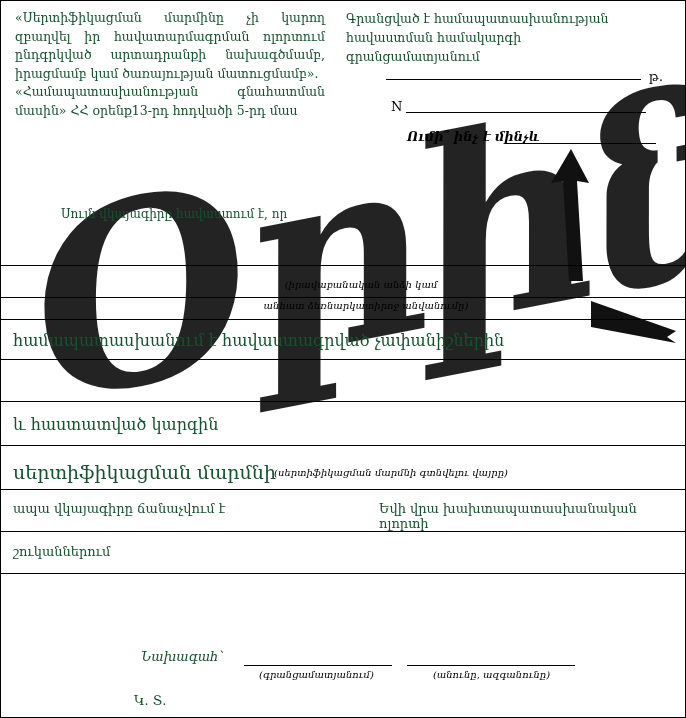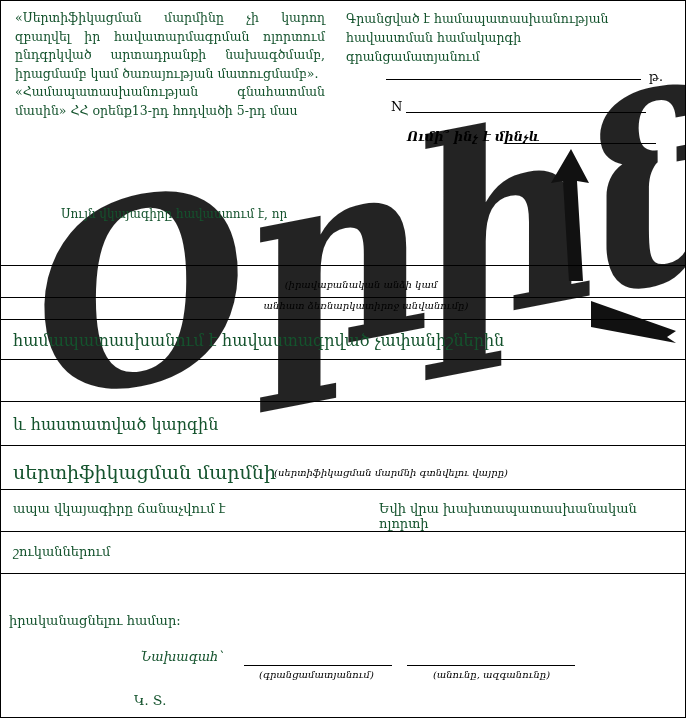--- a/index.html
+++ b/index.html
@@ -296,21 +296,20 @@
 
   <div class="txt lbl-valid-until">ապա վկայագիրը ճանաչվում է</div>
   <div class="txt lbl-right-section">Եվի վրա խախտապատասխանական ոլորտի</div>
 
   <div class="rule" style="left:0px; top:530px; width:686px;"></div>
 
   <div class="txt lbl-markets">շուկաններում</div>
 
   <div class="rule" style="left:0px; top:572px; width:686px;"></div>
 
-  <div class="txt lbl-for-implementation">իրականացնելու համար:</div>
 
   <div class="txt lbl-chairman">Նախագահ`</div>
   <div class="sig-line" style="left:243px; top:664px; width:148px;"></div>
   <div class="sig-line" style="left:406px; top:664px; width:168px;"></div>
 
   <div class="cap cap-position">(գրանցամատյանում)</div>
   <div class="cap cap-fullname">(անունը, ազգանունը)</div>
 
   <div class="txt lbl-ms">Կ. Տ.</div>
 

